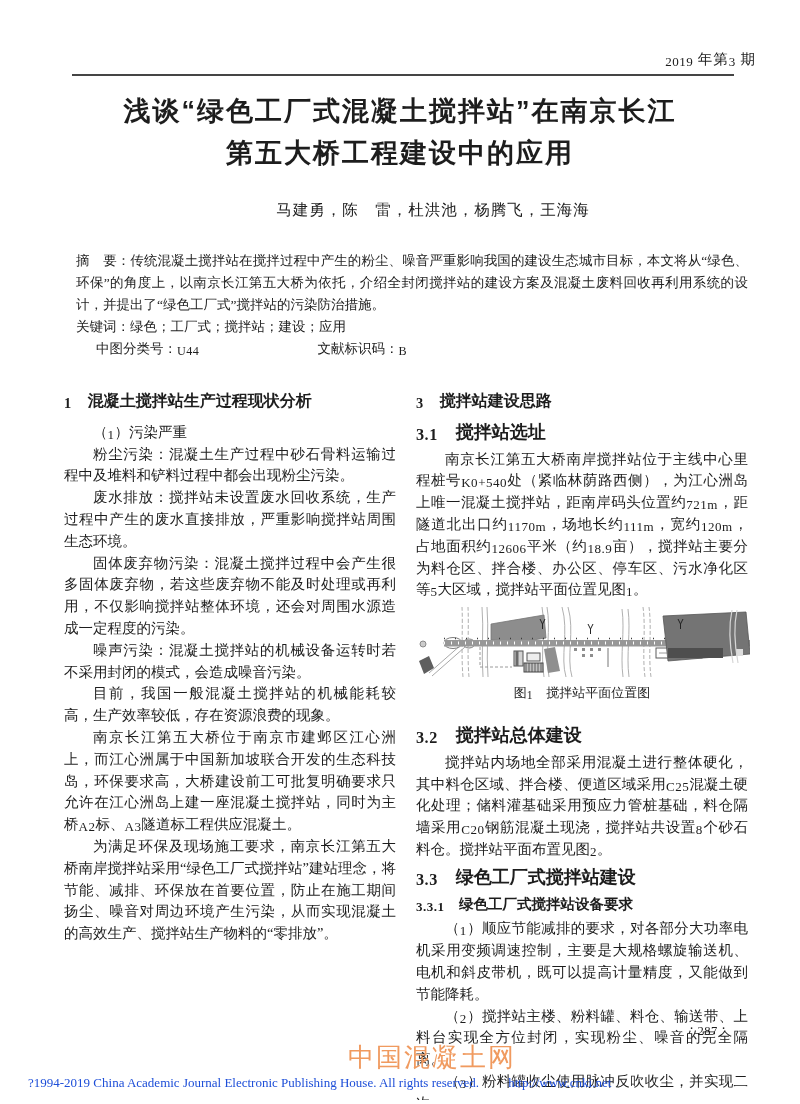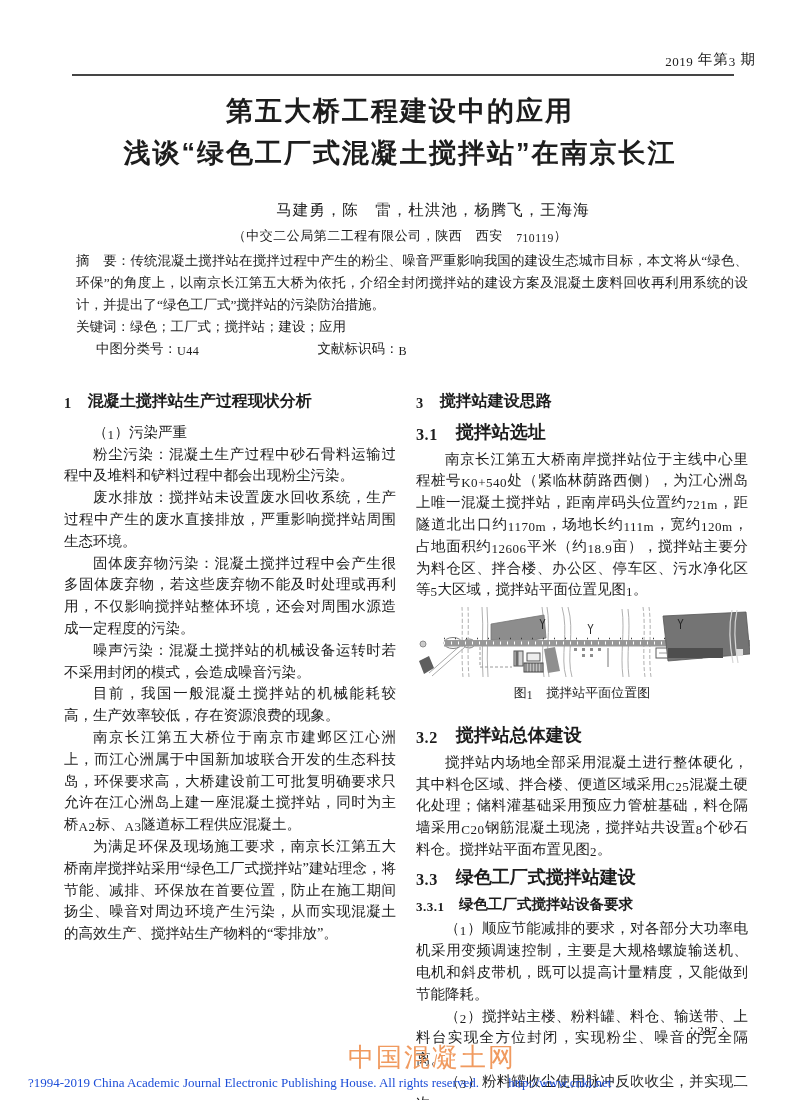--- a/index.html
+++ b/index.html
@@ -43,26 +43,25 @@
 </style>
 </head>
 <body>
 
 <div class="page">
 
   <div class="issue tx"><span class="lat">2019</span> 年第<span class="lat">3</span> 期</div>
   <div class="rule"></div>
 
   <div class="title">
+    <div>浅谈“绿色工厂式混凝土搅拌站”在南京长江</div>
     <div>第五大桥工程建设中的应用</div>
-    <div>浅谈“绿色工厂式混凝土搅拌站”在南京长江</div>
   </div>
 
   <div class="authors">马建勇，陈　雷，杜洪池，杨腾飞，王海海</div>
-  <div class="affiliation tx">（中交二公局第二工程有限公司，陕西　西安　<span class="lat">710119</span>）</div>
 
   <div class="meta">
     <div class="tx">摘　要：传统混凝土搅拌站在搅拌过程中产生的粉尘、噪音严重影响我国的建设生态城市目标，本文将从“绿色、环保”的角度上，以南京长江第五大桥为依托，介绍全封闭搅拌站的建设方案及混凝土废料回收再利用系统的设计，并提出了“绿色工厂式”搅拌站的污染防治措施。</div>
     <div class="tx">关键词：绿色；工厂式；搅拌站；建设；应用</div>
     <div class="row">
       <span class="clc tx">中图分类号：<span class="lat">U44</span></span>
       <span class="doccode tx">文献标识码：<span class="lat">B</span></span>
     </div>
   </div>
 

